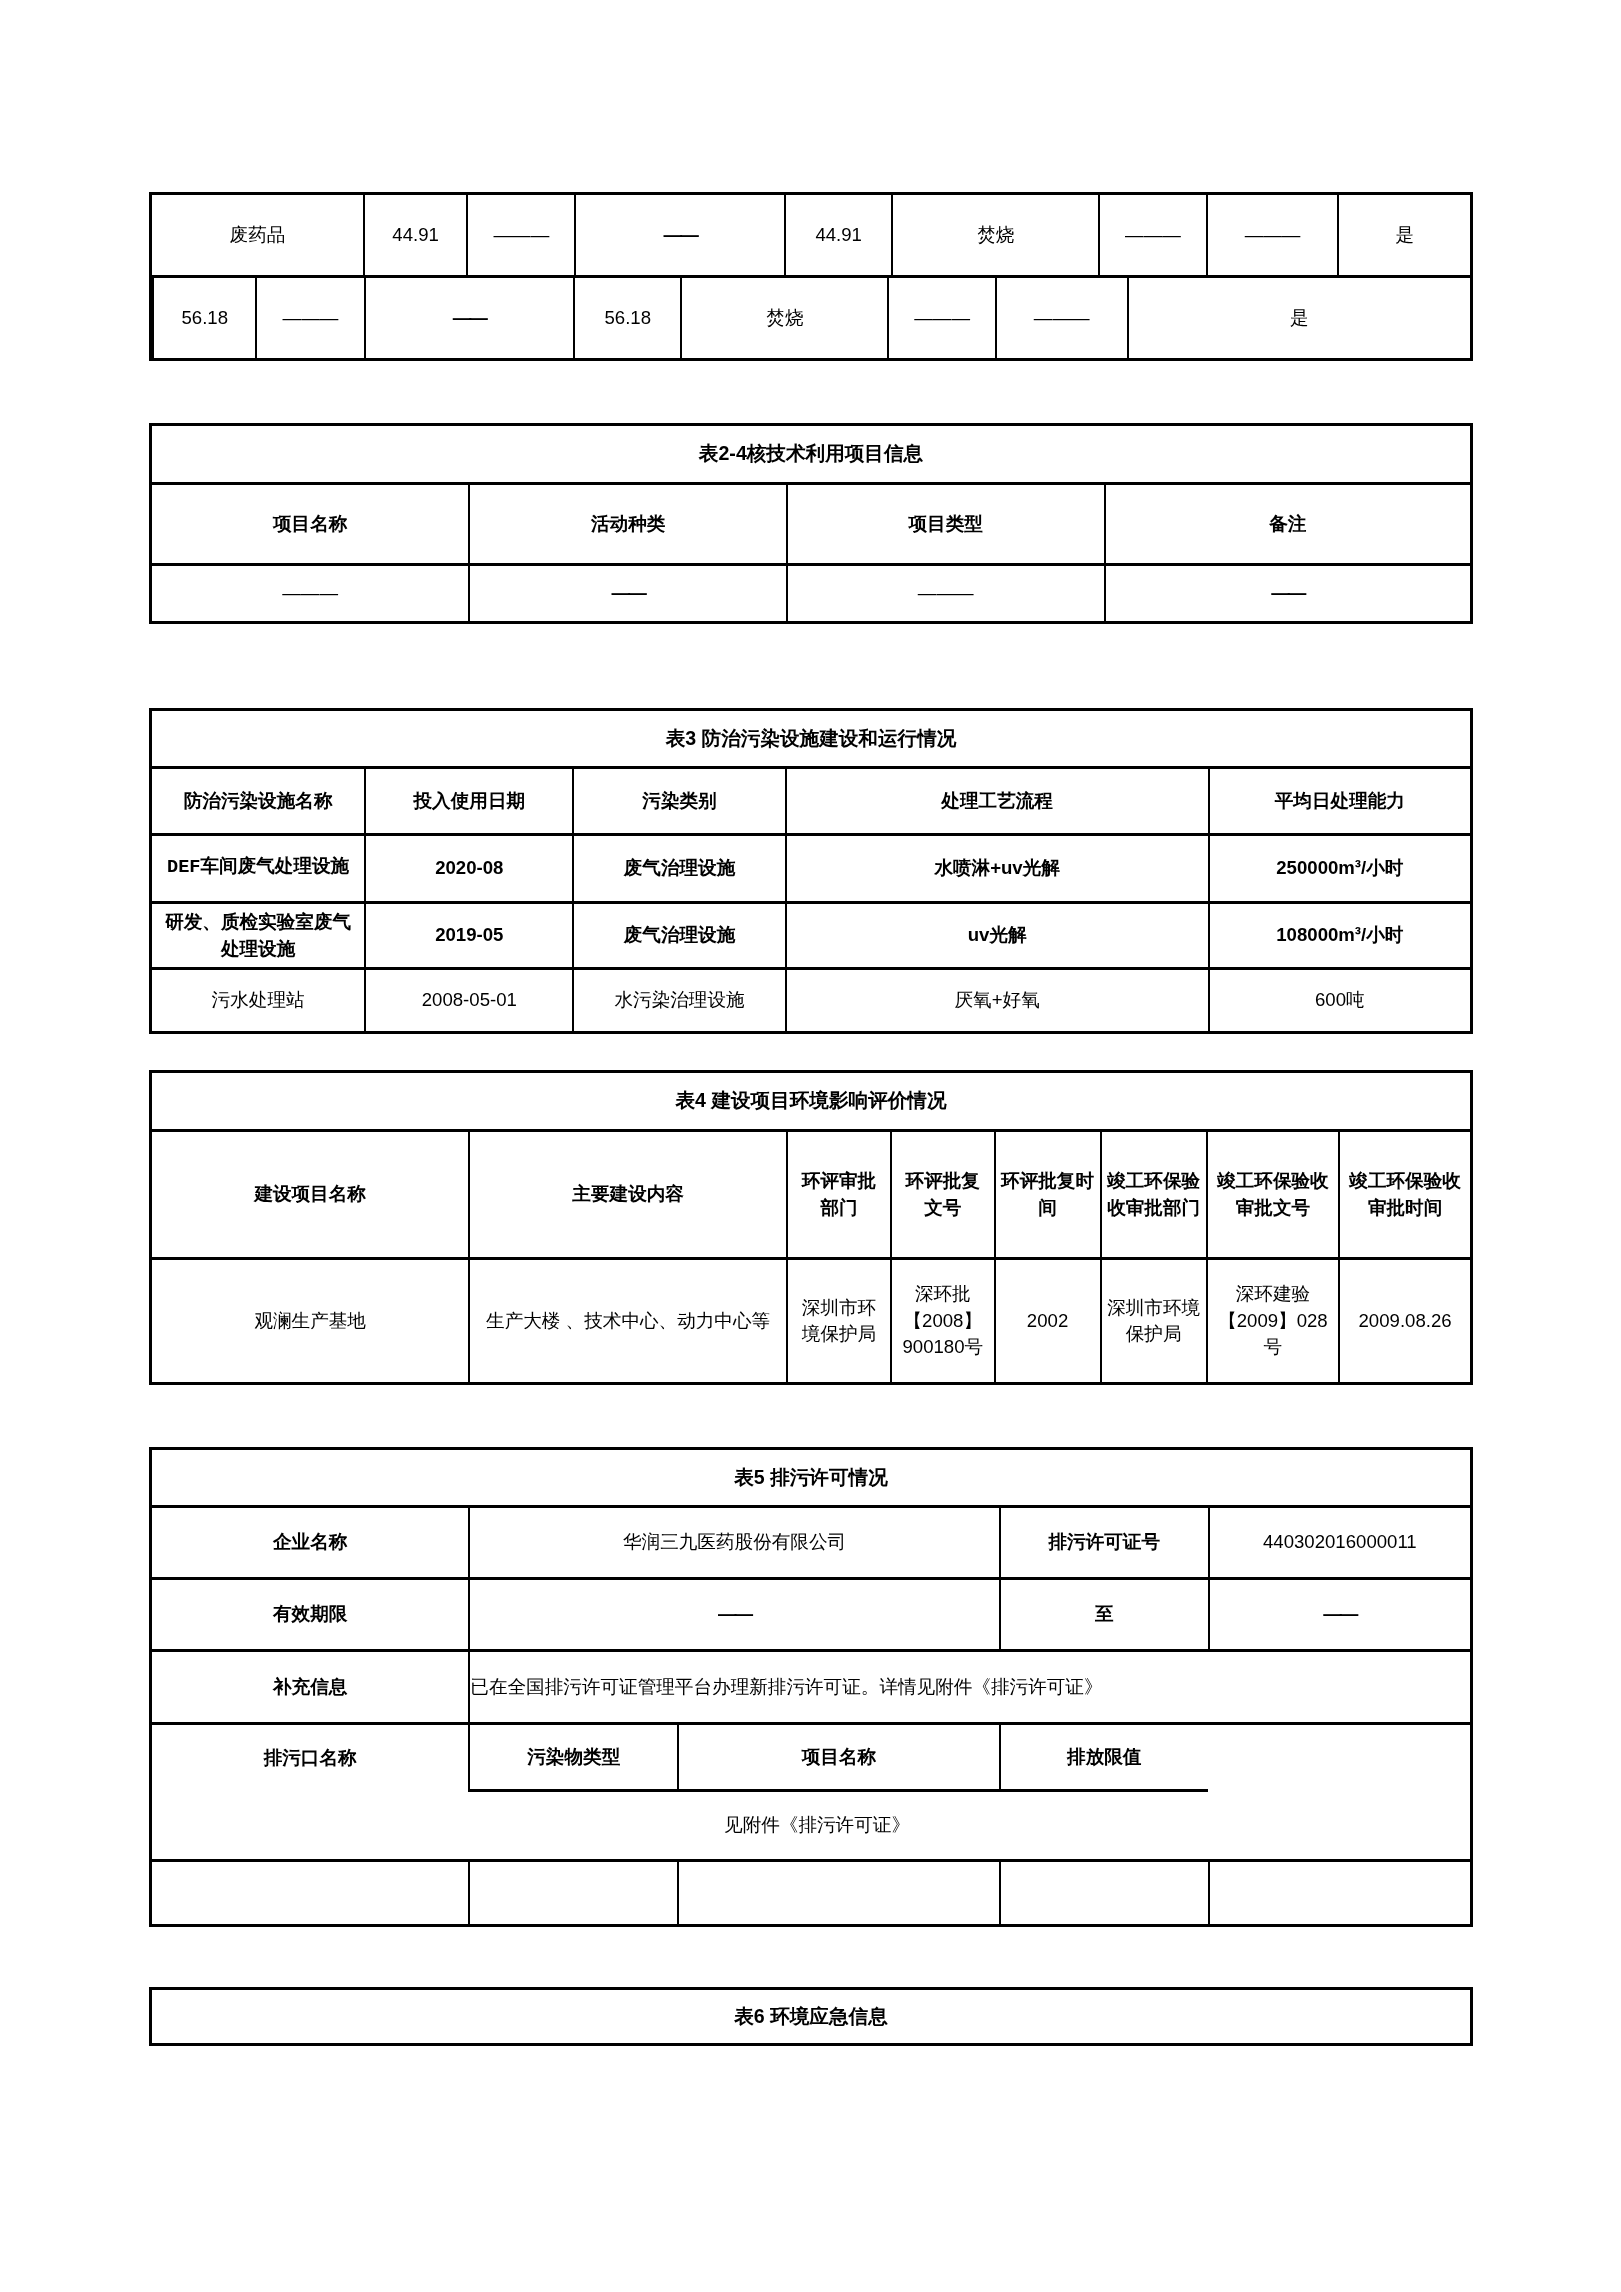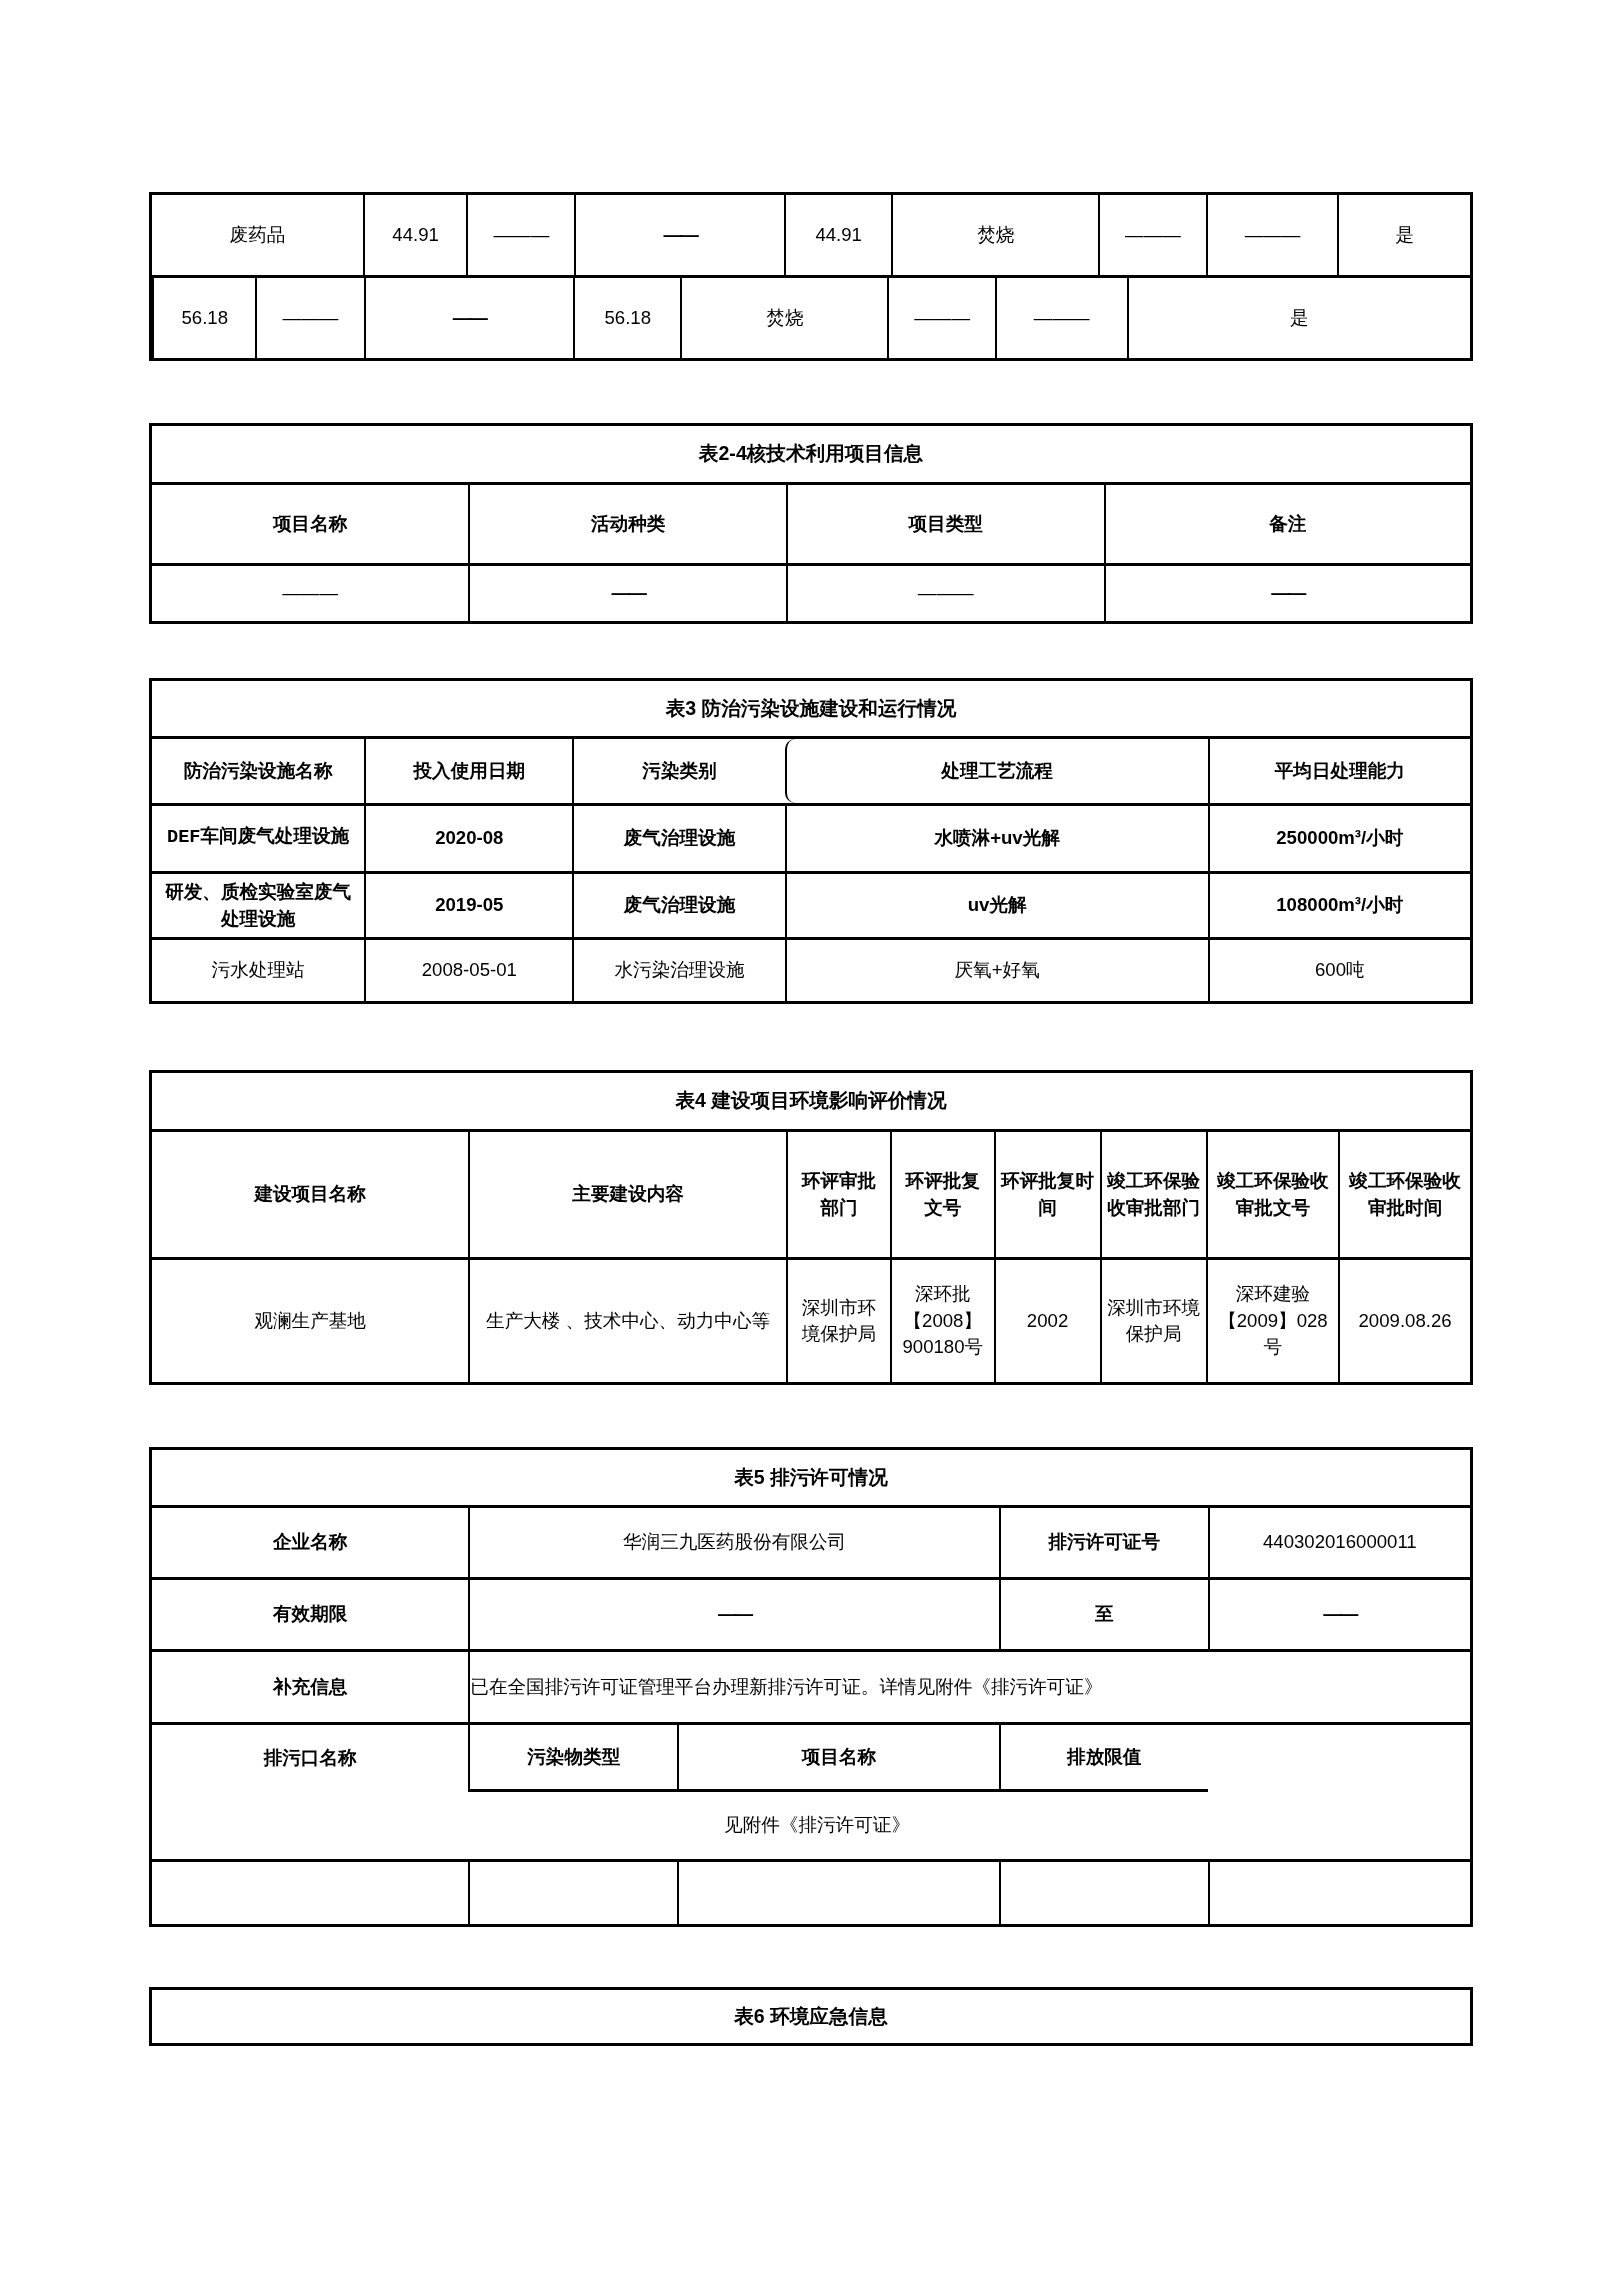--- a/index.html
+++ b/index.html
@@ -67,29 +67,29 @@
     <div class="cell bl b" style="flex:1;">备注</div>
   </div>
   <div class="row bt" style="flex:1;">
     <div class="cell" style="flex:0 0 24.0%;">———</div>
     <div class="cell bl dashb" style="flex:0 0 24.1%;">——</div>
     <div class="cell bl" style="flex:0 0 24.1%;">———</div>
     <div class="cell bl dashb" style="flex:1;">——</div>
   </div>
 </div>
 
-<div class="tbl" style="top:678px;height:326px;">
+<div class="tbl" style="top:708px;height:326px;">
   <div class="row" style="height:55px;">
     <div class="cell title-cell" style="flex:1;">表3 防治污染设施建设和运行情况</div>
   </div>
   <div class="row bt" style="height:67px;">
     <div class="cell b" style="flex:0 0 16.1%;">防治污染设施名称</div>
     <div class="cell bl b" style="flex:0 0 15.8%;">投入使用日期</div>
     <div class="cell bl b" style="flex:0 0 16.1%;">污染类别</div>
-    <div class="cell bl b" style="flex:0 0 32.1%;border-radius:10px;">处理工艺流程</div>
+    <div class="cell bl b" style="flex:0 0 32.1%;">处理工艺流程</div>
     <div class="cell bl b" style="flex:1;">平均日处理能力</div>
   </div>
   <div class="row bt" style="height:68px;">
     <div class="cell b" style="flex:0 0 16.1%;font-family:Liberation Mono, monospace;">DEF车间废气处理设施</div>
     <div class="cell bl b" style="flex:0 0 15.8%;">2020-08</div>
     <div class="cell bl b" style="flex:0 0 16.1%;">废气治理设施</div>
     <div class="cell bl b" style="flex:0 0 32.1%;">水喷淋+uv光解</div>
     <div class="cell bl b" style="flex:1;">250000m³/小时</div>
   </div>
   <div class="row bt" style="height:66px;">

